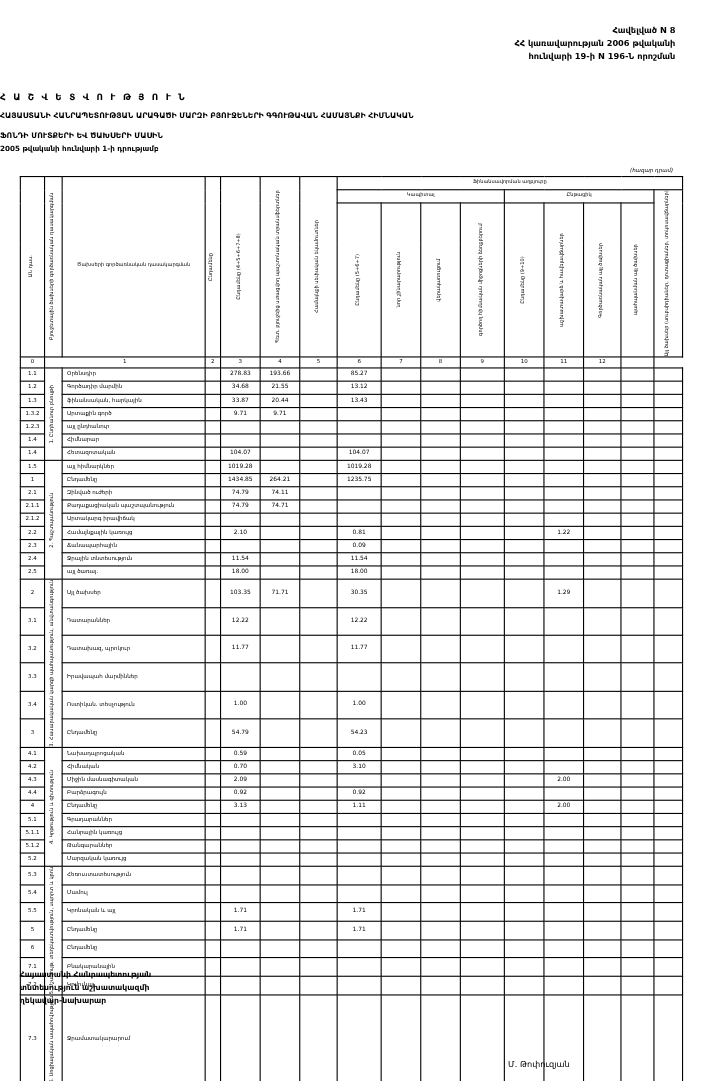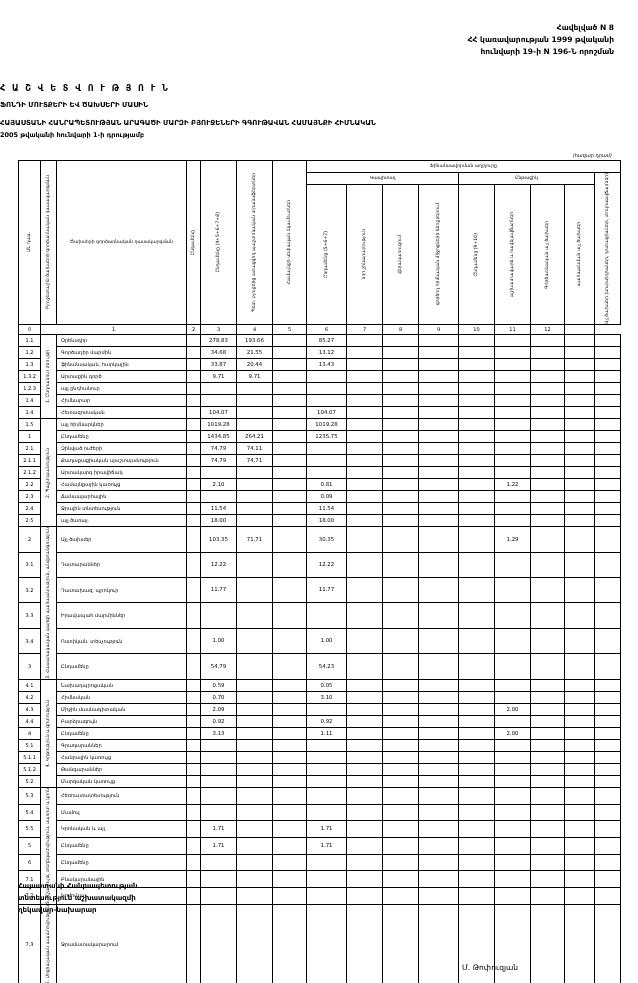--- a/index.html
+++ b/index.html
@@ -77,28 +77,28 @@
     font-size:7.5px;font-weight:normal;
   }
 </style>
 </head>
 <body>
 
 <div class="page">
 
   <div class="hdr">
     <div>Հավելված N 8</div>
-    <div>ՀՀ կառավարության 1999 թվականի</div>
+    <div>ՀՀ կառավարության 2006 թվականի</div>
     <div>հունվարի 19-ի N 196-Ն որոշման</div>
   </div>
 
   <div class="title-block">
     <div class="t1">Հ Ա Շ Վ Ե Տ Վ Ո Ւ Թ Յ Ո Ւ Ն</div>
+    <div class="t2">ՀԱՅԱՍՏԱՆԻ ՀԱՆՐԱՊԵՏՈՒԹՅԱՆ ԱՐԱԳԱԾԻ ՄԱՐԶԻ ԲՅՈՒՋԵՆԵՐԻ ԳԳՈՒԹԱՎԱՆ ՀԱՄԱՅՆՔԻ ՀԻՄՆԱԿԱՆ</div>
     <div class="t2">ՖՈՆԴԻ ՄՈՒՏՔԵՐԻ ԵՎ ԾԱԽՍԵՐԻ ՄԱՍԻՆ</div>
-    <div class="t2">ՀԱՅԱՍՏԱՆԻ ՀԱՆՐԱՊԵՏՈՒԹՅԱՆ ԱՐԱԳԱԾԻ ՄԱՐԶԻ ԲՅՈՒՋԵՆԵՐԻ ԳԳՈՒԹԱՎԱՆ ՀԱՄԱՅՆՔԻ ՀԻՄՆԱԿԱՆ</div>
     <div class="t3">2005 թվականի հունվարի 1-ի դրությամբ</div>
   </div>
 
   <div class="unit-note">(հազար դրամ)</div>
 
   <table>
     <colgroup>
       <col style="width:22px">
       <col style="width:16px">
       <col style="width:130px">

